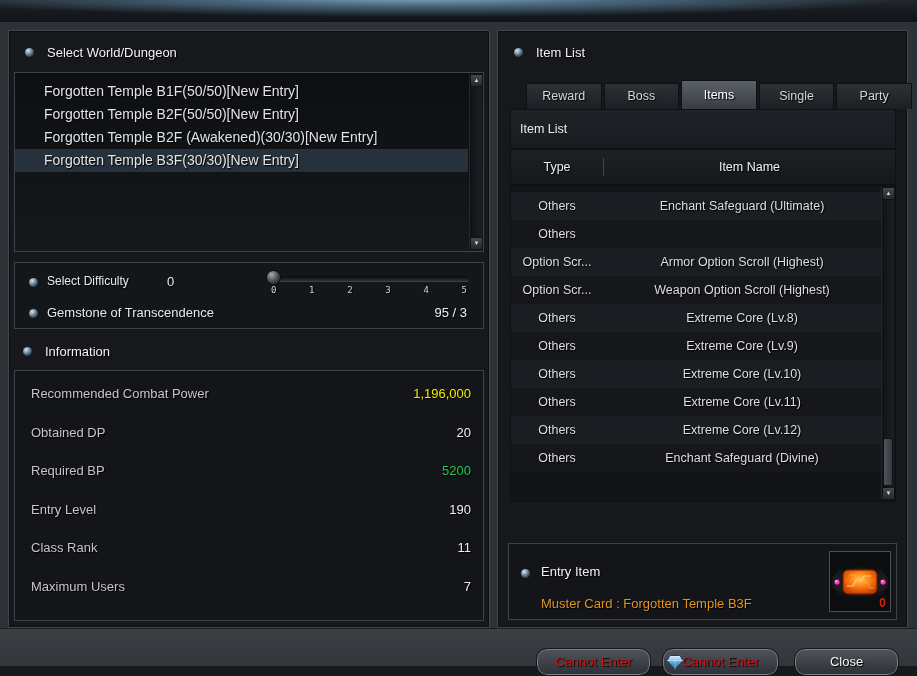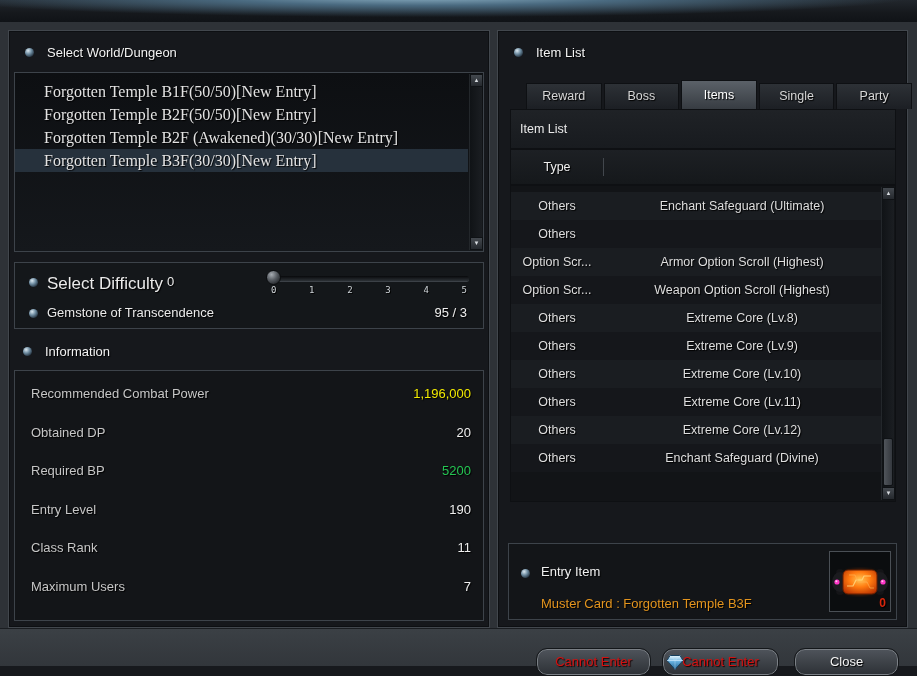--- a/index.html
+++ b/index.html
@@ -58,32 +58,31 @@
 
   
   .lp-header { position:absolute; left:16px; top:14px; display:flex; align-items:center; gap:13px; }
   .listbox {
     position:absolute; left:5px; top:41px; width:470px; height:180px;
     border:1px solid #3d434a; background:linear-gradient(180deg,#0d0f12,#15181c);
     padding-top:7px;
   }
   .list-item {
     height:23px; line-height:23px; padding-left:29px; margin-right:15px;
-    font-size:16px; color:#e3e3e3; text-shadow:1px 1px 1px #000; cursor:pointer;
+    font-size:14px; color:#e3e3e3; text-shadow:1px 1px 1px #000; cursor:pointer;
     white-space:nowrap;
-    font-family:Liberation Serif, serif;
   }
   .list-item.selected { background:#26313c; margin-right:15px; }
 
   .diffbox {
     position:absolute; left:5px; top:231px; width:470px; height:67px;
     border:1px solid #3d434a; background:#14171a;
   }
   .diff-bullet { position:absolute; left:14px; top:15px; }
-  .diff-label  { position:absolute; left:32px; top:11px; font-size:17px; color:#eaeaea; }
+  .diff-label  { position:absolute; left:32px; top:11px; font-size:12px; color:#eaeaea; }
   .diff-value  { position:absolute; left:152px; top:11px; font-size:13px; color:#eaeaea; }
   .slider { position:absolute; left:254px; top:13px; width:200px; }
   .slider-track {
     height:5px; border-radius:3px;
     background:linear-gradient(180deg,#08090b,#2c3136);
     box-shadow:0 1px 0 #3c4147;
   }
   .slider-knob {
     position:absolute; left:-3px; top:-6px; width:15px; height:15px; border-radius:50%;
     background:radial-gradient(circle at 35% 28%, #a6acb2, #555a60 45%, #1b1e22 88%);
@@ -275,20 +274,21 @@
       <div class="tab active">Items</div>
       <div class="tab">Single</div>
       <div class="tab">Party</div>
     </div>
 
     <div class="subheader">Item List</div>
 
     <div class="table-head">
       <div class="th-type">Type</div>
       <div class="th-div"></div>
+      <div class="th-name">Item Name</div>
     </div>
 
     <div class="table-body">
       <div class="rows">
         <div class="item-row">
           <div class="cell-type">Others</div>
           <div class="cell-name">Enchant Safeguard (Ultimate)</div>
         </div>
         <div class="item-row">
           <div class="cell-type">Others</div>

